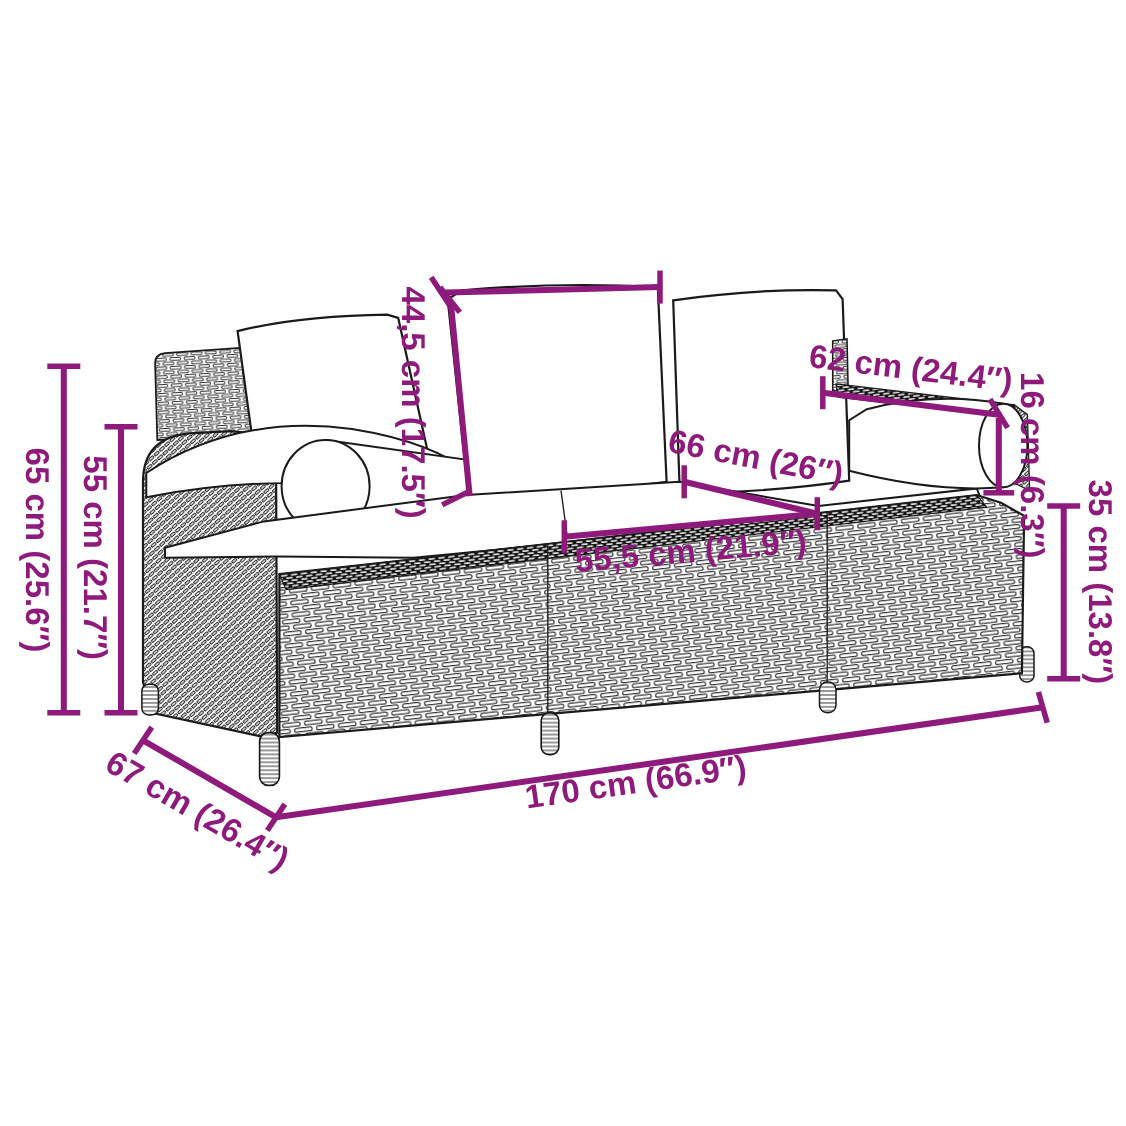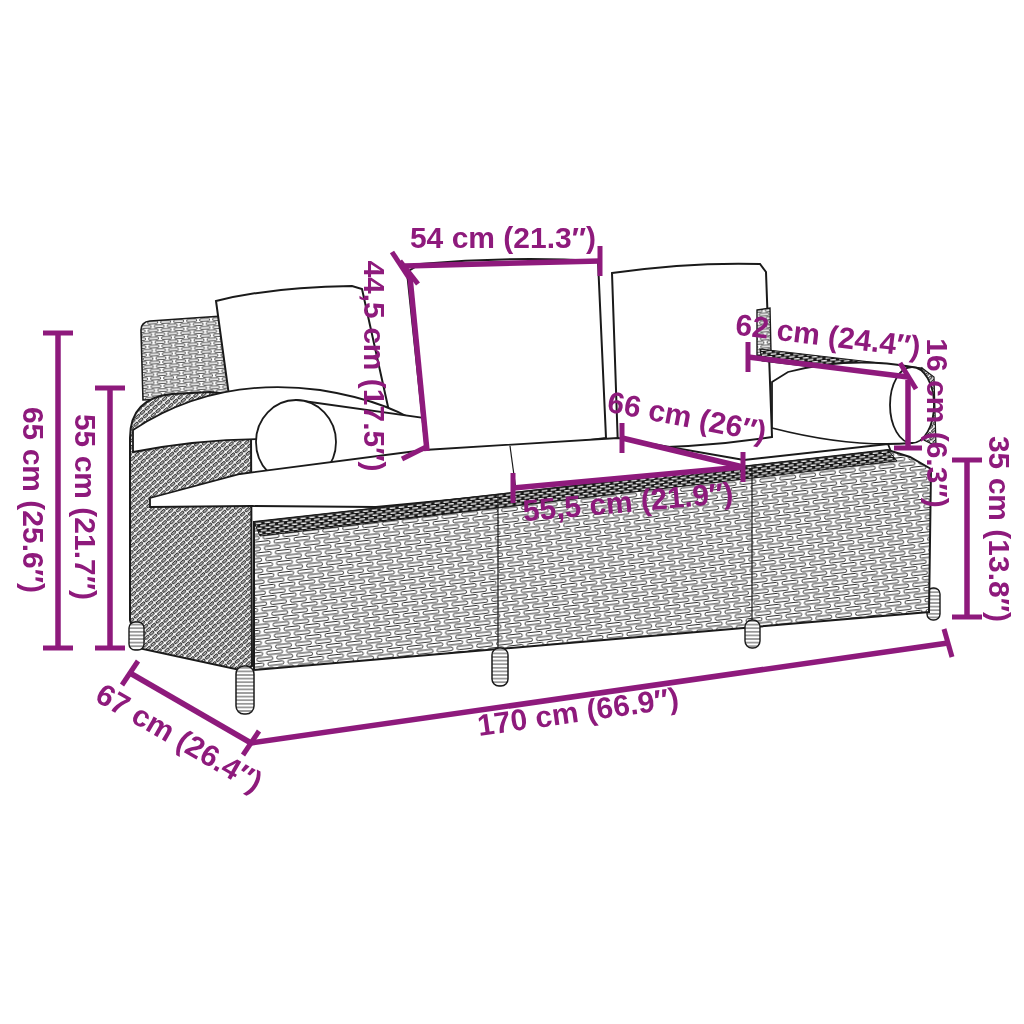--- a/index.html
+++ b/index.html
@@ -148,21 +148,20 @@
 
       <path class="dim" d="M 130,673 L 251,743"></path>
       <path class="tick" d="M 138,661 L 122,685"></path>
       <path class="tick" d="M 259,731 L 243,755"></path>
 
       <path class="dim" d="M 251,743 L 948,643"></path>
       <path class="tick" d="M 944,629 L 952,657"></path>
     </g>
   </svg>
 
-  <div class="dim-label" style="left:503px;top:238px;transform:translate(-50%,-50%);">54 cm (21.3″)</div>
 
   <div class="dim-label" style="left:374px;top:366px;transform:translate(-50%,-50%) rotate(90deg);">44,5 cm (17.5″)</div>
 
   <div class="dim-label" style="left:828px;top:336px;transform:translate(-50%,-50%) rotate(7deg);">62 cm (24.4″)</div>
 
   <div class="dim-label" style="left:937px;top:423px;transform:translate(-50%,-50%) rotate(90deg);">16 cm (6.3″)</div>
 
   <div class="dim-label" style="left:687px;top:417px;transform:translate(-50%,-50%) rotate(11deg);">66 cm (26″)</div>
 
   <div class="dim-label" style="left:628px;top:502px;transform:translate(-50%,-50%) rotate(-5deg);">55,5 cm (21.9″)</div>

